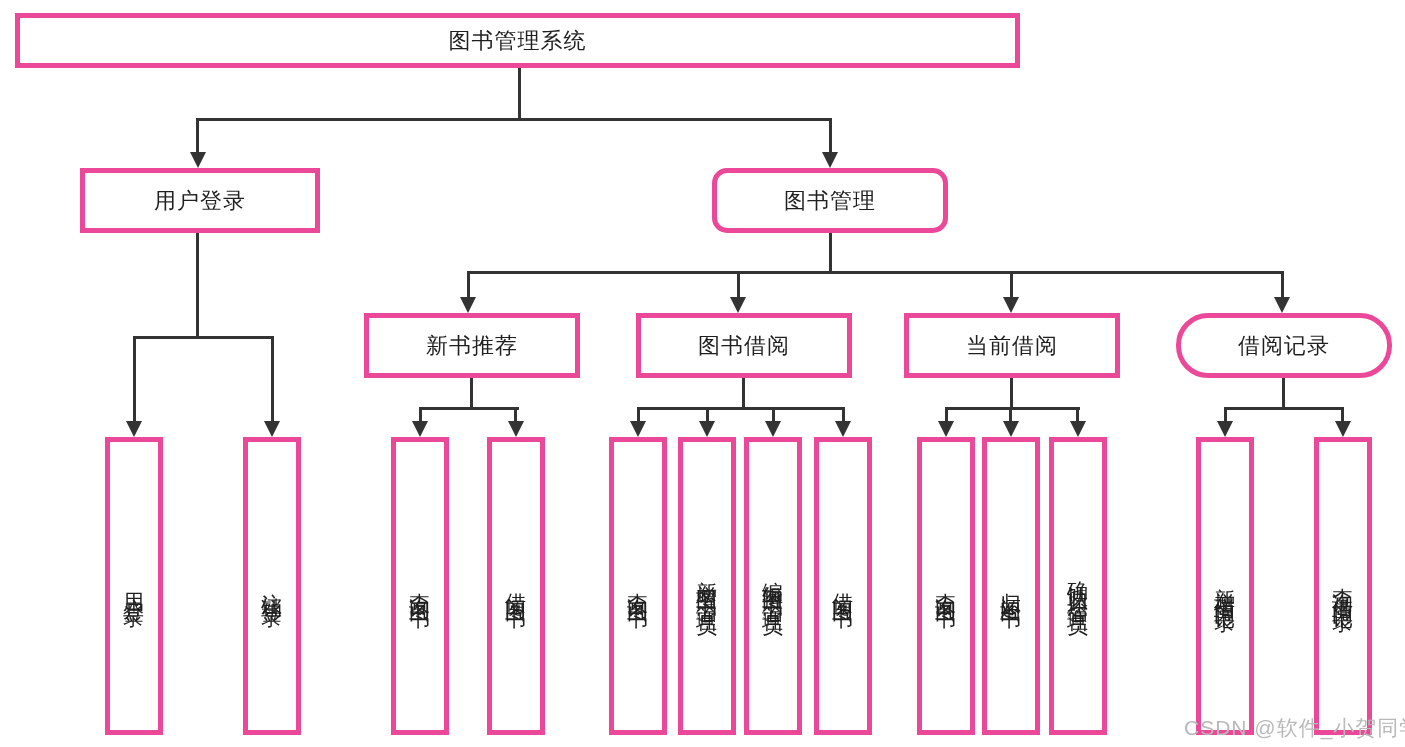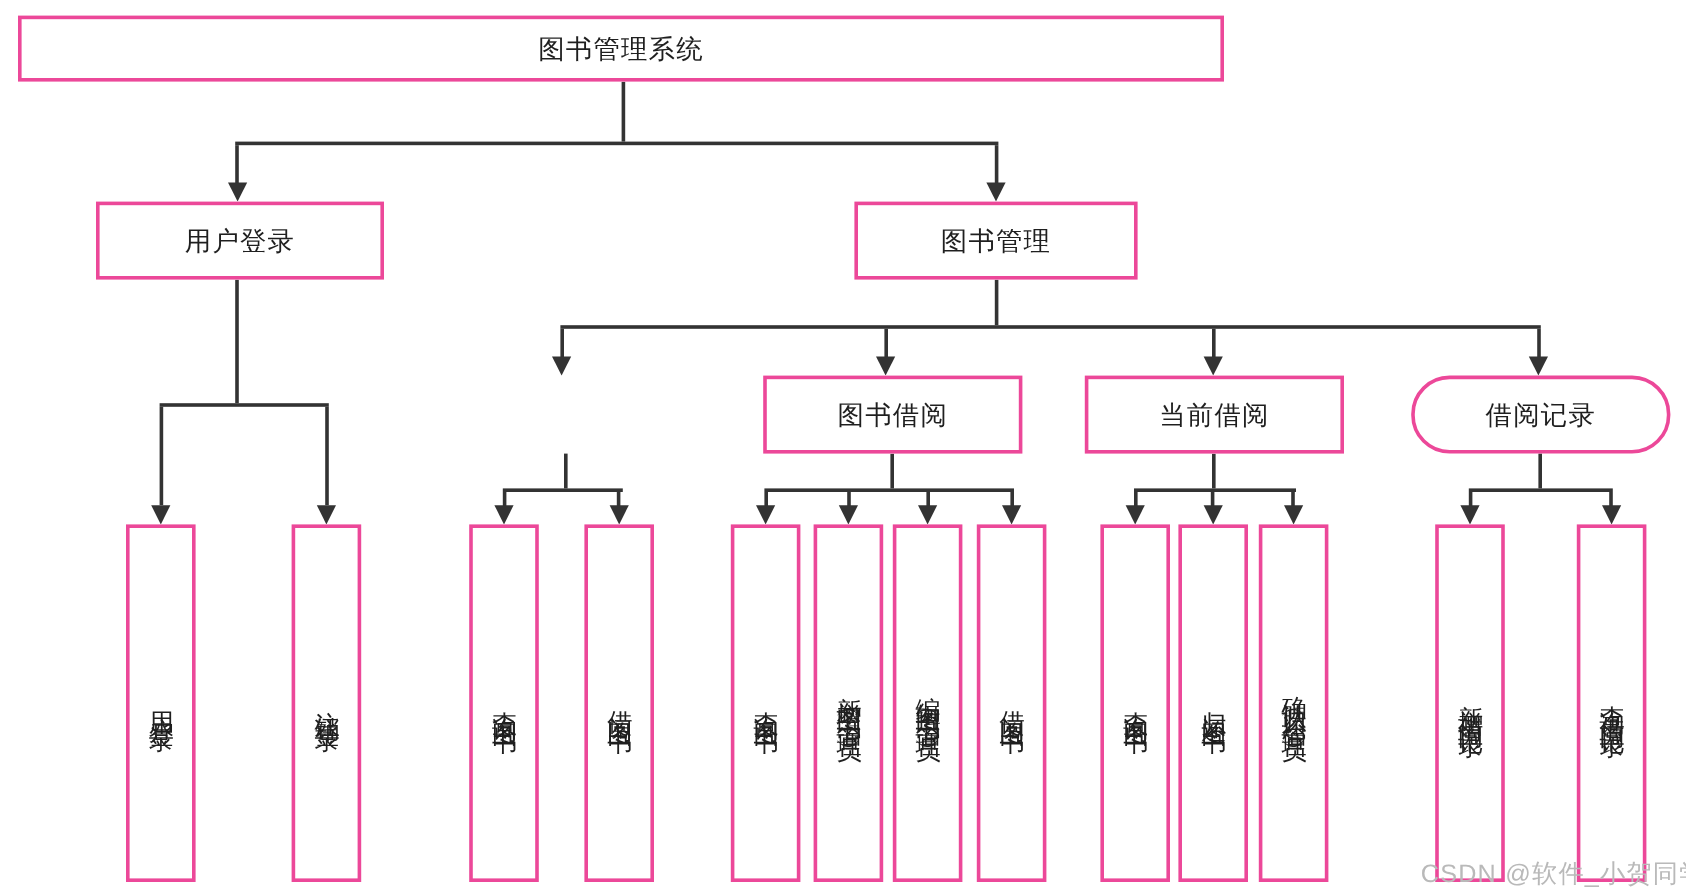--- a/index.html
+++ b/index.html
@@ -1,21 +1,21 @@
 <!DOCTYPE html>
 <html><head>
 <meta charset="utf-8">
 <style>
   html,body{margin:0;padding:0;background:#ffffff;}
   #canvas{
     position:relative;width:1405px;height:747px;background:#ffffff;overflow:hidden;
     font-family:"Liberation Sans","DejaVu Sans",sans-serif;
   }
   .node{
-    position:absolute;box-sizing:border-box;background:#ffffff;border:3px solid #ec4899;
+    position:absolute;box-sizing:border-box;background:#ffffff;border:5px solid #ec4899;
     display:flex;align-items:center;justify-content:center;
     color:#1f1f1f;font-size:22px;letter-spacing:1px;z-index:2;
   }
   .leaf{
     writing-mode:vertical-rl;font-size:21px;letter-spacing:5px;line-height:1;
     padding:6px 0;
   }
   .line{position:absolute;background:#333333;z-index:1;}
   .v{width:3px;}
   .h{height:3px;}
@@ -30,22 +30,23 @@
   }
 </style>
 </head>
 <body>
 
 <div id="canvas">
 
   <div class="node" style="left:15px;top:13px;width:1005px;height:55px;">图书管理系统</div>
 
   <div class="node" style="left:80px;top:168px;width:240px;height:65px;">用户登录</div>
-  <div class="node" style="left:712px;top:168px;width:236px;height:65px;">图书管理</div>
+  <div class="node" style="left:712px;top:168px;width:236px;height:65px;border-radius:15px;">图书管理</div>
 
+  <div class="node" style="left:364px;top:313px;width:216px;height:65px;">新书推荐</div>
   <div class="node" style="left:904px;top:313px;width:216px;height:65px;">当前借阅</div>
   <div class="node" style="left:636px;top:313px;width:216px;height:65px;">图书借阅</div>
   <div class="node" style="left:1176px;top:313px;width:216px;height:65px;border-radius:32px;">借阅记录</div>
 
   <div class="node leaf" style="left:105px;top:437px;width:58px;height:298px;">用户登录</div>
   <div class="node leaf" style="left:243px;top:437px;width:58px;height:298px;">注销登录</div>
 
   <div class="node leaf" style="left:391px;top:437px;width:58px;height:298px;">查询图书</div>
   <div class="node leaf" style="left:487px;top:437px;width:58px;height:298px;">借阅图书</div>
 

